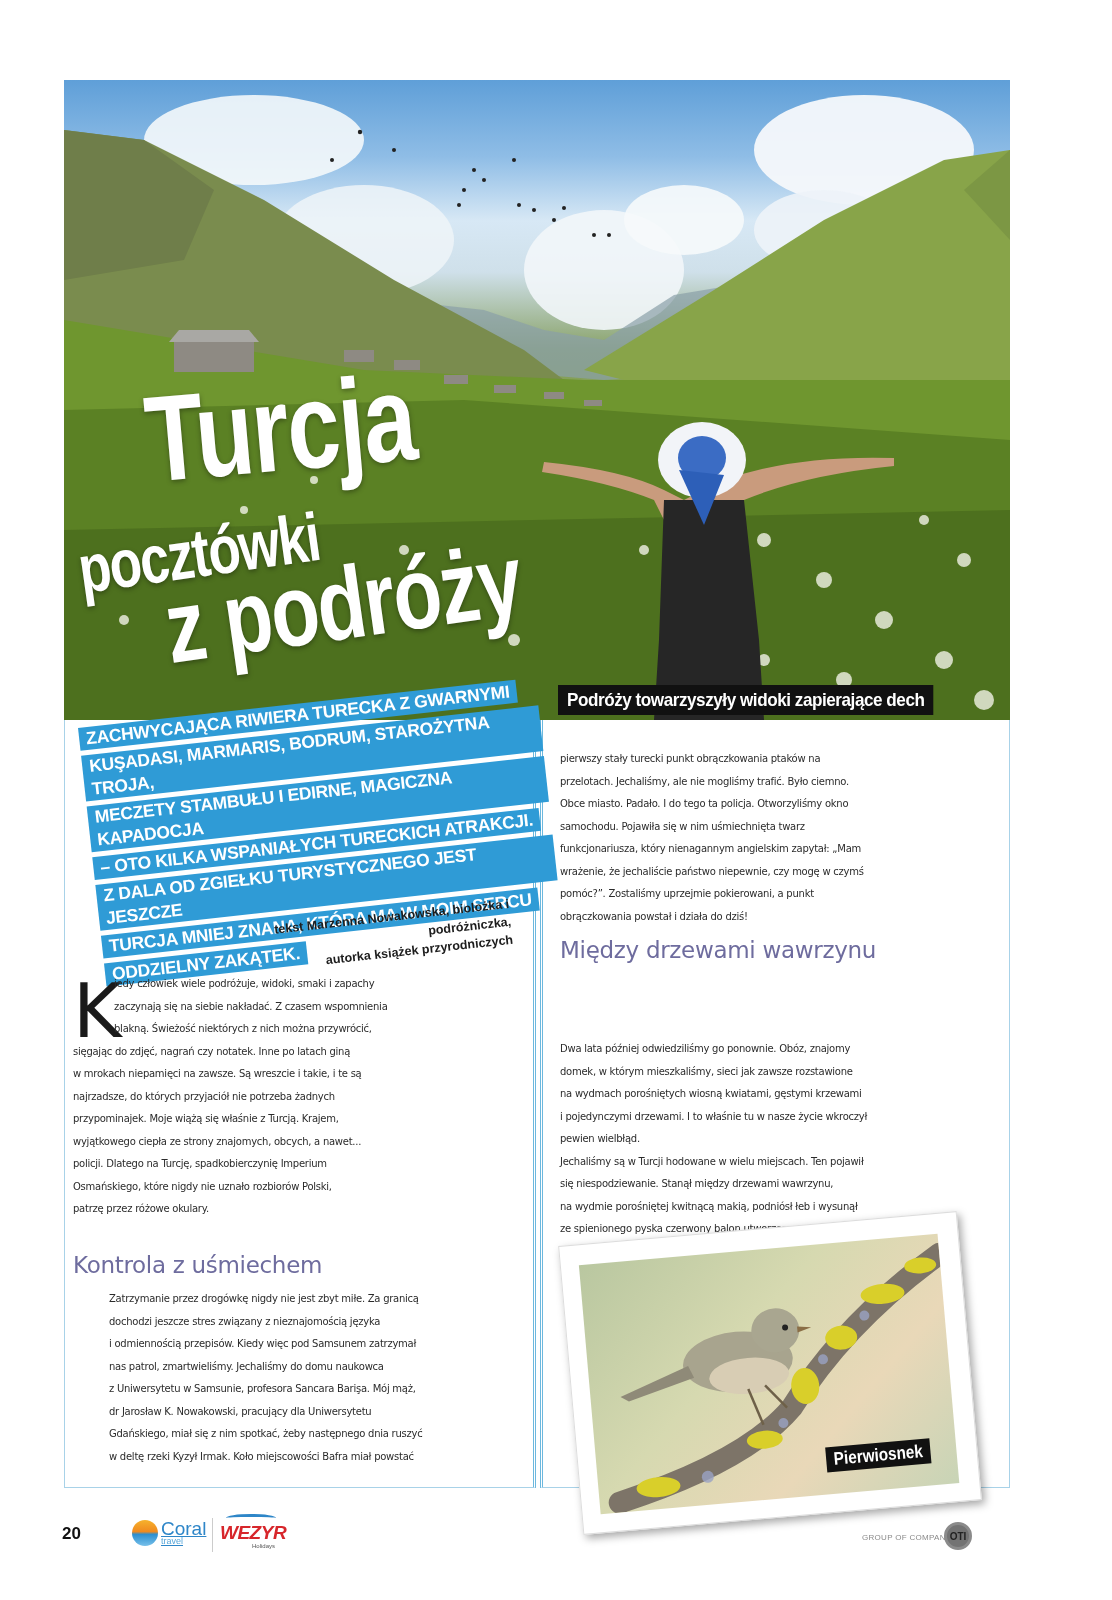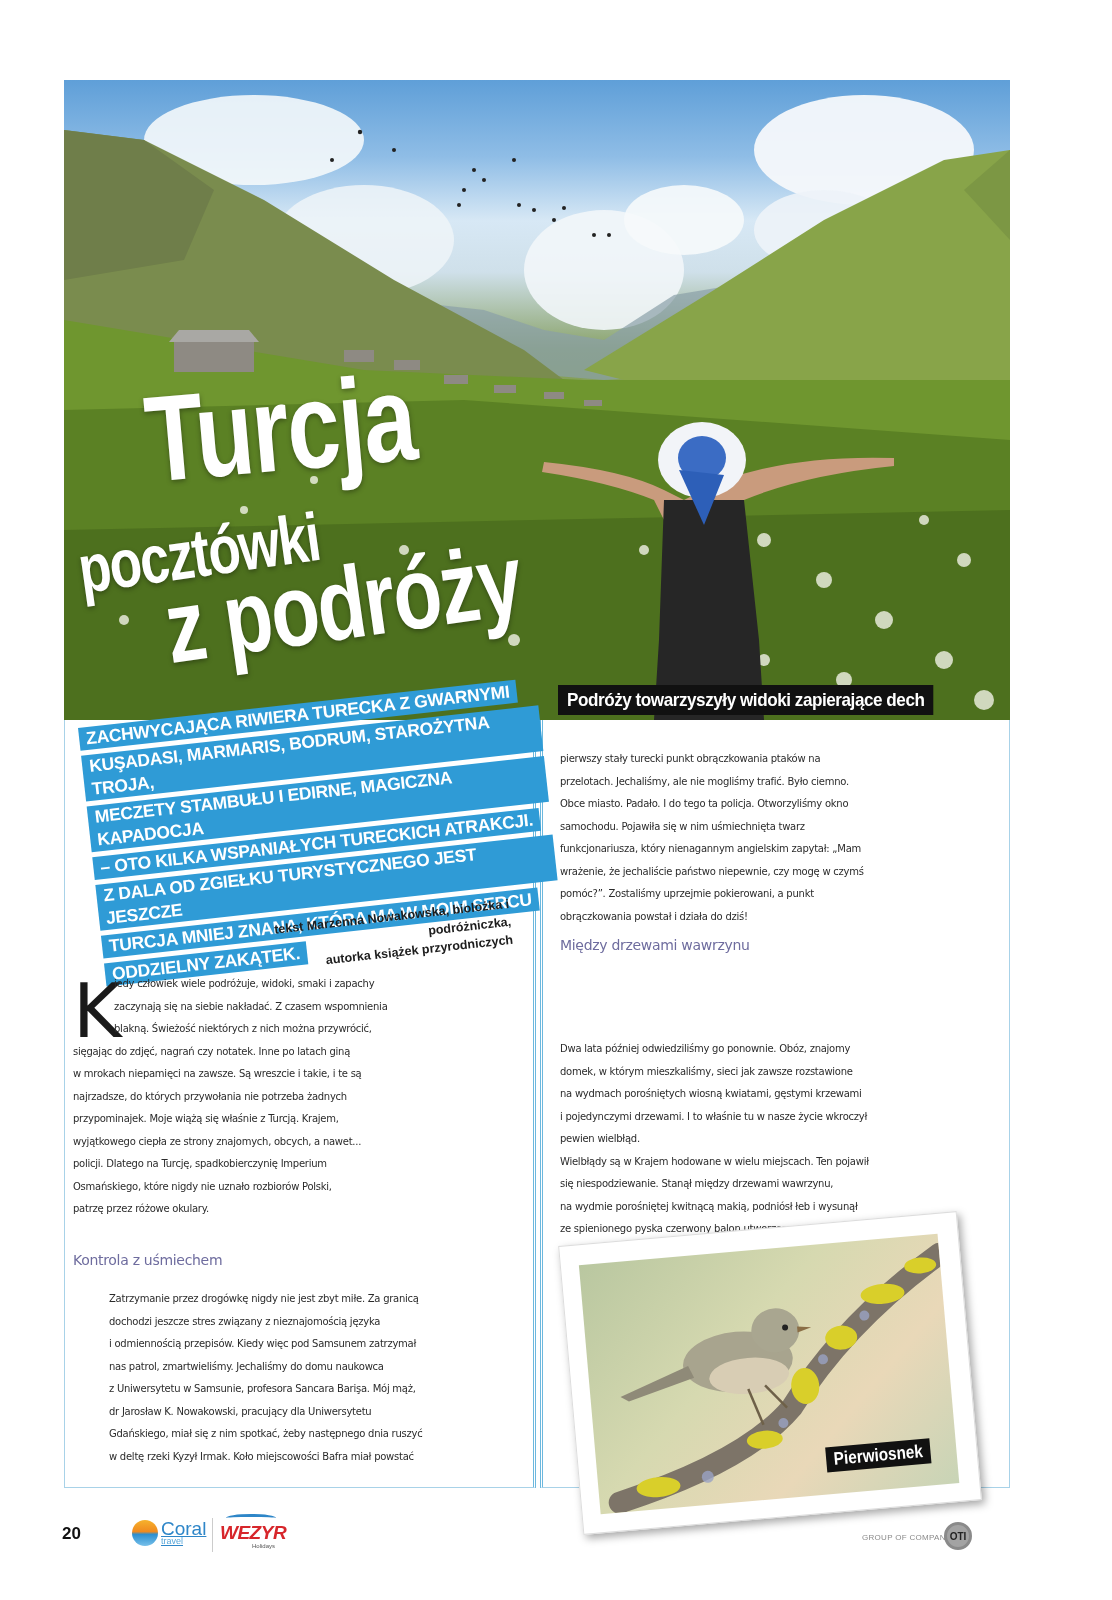--- a/index.html
+++ b/index.html
@@ -47,21 +47,21 @@
     .body-text { position: absolute; font-size: 10px; line-height: 22.5px; color: #2b2b2b; font-family: "DejaVu Sans", sans-serif; letter-spacing: -0.25px; }
     .body-text p { white-space: nowrap; }
     .col-left { left: 73px; }
     .col-right { left: 560px; }
     .dropcap {
       position: absolute; left: 73px; top: 976px; font-size: 74px; line-height: 70px; color: #1a1a1a;
       font-family: "DejaVu Sans", sans-serif;
     }
     .indent p.ind { padding-left: 41px; }
     .section-h {
-      position: absolute; font-size: 14px; color: #6e6c9e; font-family: "DejaVu Sans", sans-serif; font-weight: normal;
+      position: absolute; font-size: 23px; color: #6e6c9e; font-family: "DejaVu Sans", sans-serif; font-weight: normal;
       letter-spacing: -0.3px;
     }
 
     
     .postcard {
       position: absolute; left: 570px; top: 1228px; width: 400px; height: 290px; background: #fff;
       transform: rotate(-5deg); box-shadow: 3px 4px 8px rgba(0,0,0,0.35); border: 1px solid #ddd;
     }
     .postcard .photo {
       position: absolute; left: 18px; top: 20px; width: 360px; height: 250px; overflow: hidden;
@@ -79,21 +79,21 @@
     .coral-text { margin-left: 3px; font-family: "Liberation Sans", sans-serif; color: #2e86c8; font-size: 19px; line-height: 16px; text-decoration: underline; }
     .coral-sub { display: block; font-size: 9px; color: #57a7db; line-height: 9px; }
     .logo-sep { position: absolute; left: 212px; top: 1518px; width: 1px; height: 34px; background: #ccc; }
     .logo-wezyr { position: absolute; left: 220px; top: 1522px; font-family: "Liberation Sans", sans-serif; font-weight: bold; font-style: italic; font-size: 19px; color: #d7262b; letter-spacing: -0.5px; }
     .wezyr-sub { position: absolute; left: 252px; top: 1543px; font-size: 6px; color: #555; font-family: "Liberation Sans", sans-serif; }
     .wezyr-wave { position: absolute; left: 226px; top: 1514px; width: 50px; height: 8px; border-top: 3px solid #2e86c8; border-radius: 50% 50% 0 0; }
     .group-text { position: absolute; left: 862px; top: 1533px; font-family: "Liberation Sans", sans-serif; font-size: 8px; color: #8a8a8a; letter-spacing: 0.3px; }
     .oti-logo {
       position: absolute; left: 944px; top: 1522px; width: 28px; height: 28px; border-radius: 50%; border: 3px solid #8a8a8a;
       display: flex; align-items: center; justify-content: center; font-family: "Liberation Sans", sans-serif; font-weight: bold;
-      font-size: 10px; color: #222; background: #a3a3a3;
+      font-size: 10px; color: #222; background: #737373;
     }
   </style>
 </head>
 <body>
 
 <div class="hero">
   <svg width="946" height="640" viewBox="0 0 946 640">
 
     <ellipse cx="190" cy="60" rx="110" ry="45" fill="#f4f8fb" opacity="0.9"></ellipse>
     <ellipse cx="300" cy="160" rx="90" ry="55" fill="#eef4f8" opacity="0.85"></ellipse>
@@ -195,21 +195,21 @@
   <div>autorka książek przyrodniczych</div>
 </div>
 
 <div class="dropcap">K</div>
 <div class="body-text col-left indent" style="top: 973px;">
   <p class="ind">iedy człowiek wiele podróżuje, widoki, smaki i zapachy</p>
   <p class="ind">zaczynają się na siebie nakładać. Z czasem wspomnienia</p>
   <p class="ind">blakną. Świeżość niektórych z nich można przywrócić,</p>
   <p>sięgając do zdjęć, nagrań czy notatek. Inne po latach giną</p>
   <p>w mrokach niepamięci na zawsze. Są wreszcie i takie, i te są</p>
-  <p>najrzadsze, do których przywołania nie potrzeba żadnych</p>
+  <p>najrzadsze, do których przyjaciół nie potrzeba żadnych</p>
   <p>przypominajek. Moje wiążą się właśnie z Turcją. Krajem,</p>
   <p>wyjątkowego ciepła ze strony znajomych, obcych, a nawet...</p>
   <p>policji. Dlatego na Turcję, spadkobierczynię Imperium</p>
   <p>Osmańskiego, które nigdy nie uznało rozbiorów Polski,</p>
   <p>patrzę przez różowe okulary.</p>
 </div>
 
 <h2 class="section-h" style="left: 73px; top: 1252px;">Kontrola z uśmiechem</h2>
 <div class="body-text col-left" style="top: 1288px; margin-left: 36px;">
   <p>Zatrzymanie przez drogówkę nigdy nie jest zbyt miłe. Za granicą</p>
@@ -233,21 +233,21 @@
   <p>obrączkowania powstał i działa do dziś!</p>
 </div>
 
 <h2 class="section-h" style="left: 560px; top: 937px;">Między drzewami wawrzynu</h2>
 <div class="body-text col-right" style="top: 1026px; margin-top: 12px;">
   <p>Dwa lata później odwiedziliśmy go ponownie. Obóz, znajomy</p>
   <p>domek, w którym mieszkaliśmy, sieci jak zawsze rozstawione</p>
   <p>na wydmach porośniętych wiosną kwiatami, gęstymi krzewami</p>
   <p>i pojedynczymi drzewami.  I to właśnie tu w nasze życie wkroczył</p>
   <p>pewien wielbłąd.</p>
-  <p>Wielbłądy są w Krajem hodowane w wielu miejscach. Ten pojawił</p>
+  <p>Jechaliśmy są w Turcji hodowane w wielu miejscach. Ten pojawił</p>
   <p>się niespodziewanie. Stanął między drzewami wawrzynu,</p>
   <p>na wydmie porośniętej kwitnącą makią, podniósł łeb i wysunął</p>
   <p>ze spienionego pyska czerwony balon utworzony z podniebienia.</p>
 </div>
 
 <div class="postcard">
   <div class="photo">
     <svg width="360" height="250" viewBox="0 0 360 250">
 
       <path d="M 20 240 Q 150 210 200 160 Q 260 80 360 20" stroke="#7d7468" stroke-width="22" fill="none" stroke-linecap="round"></path>

